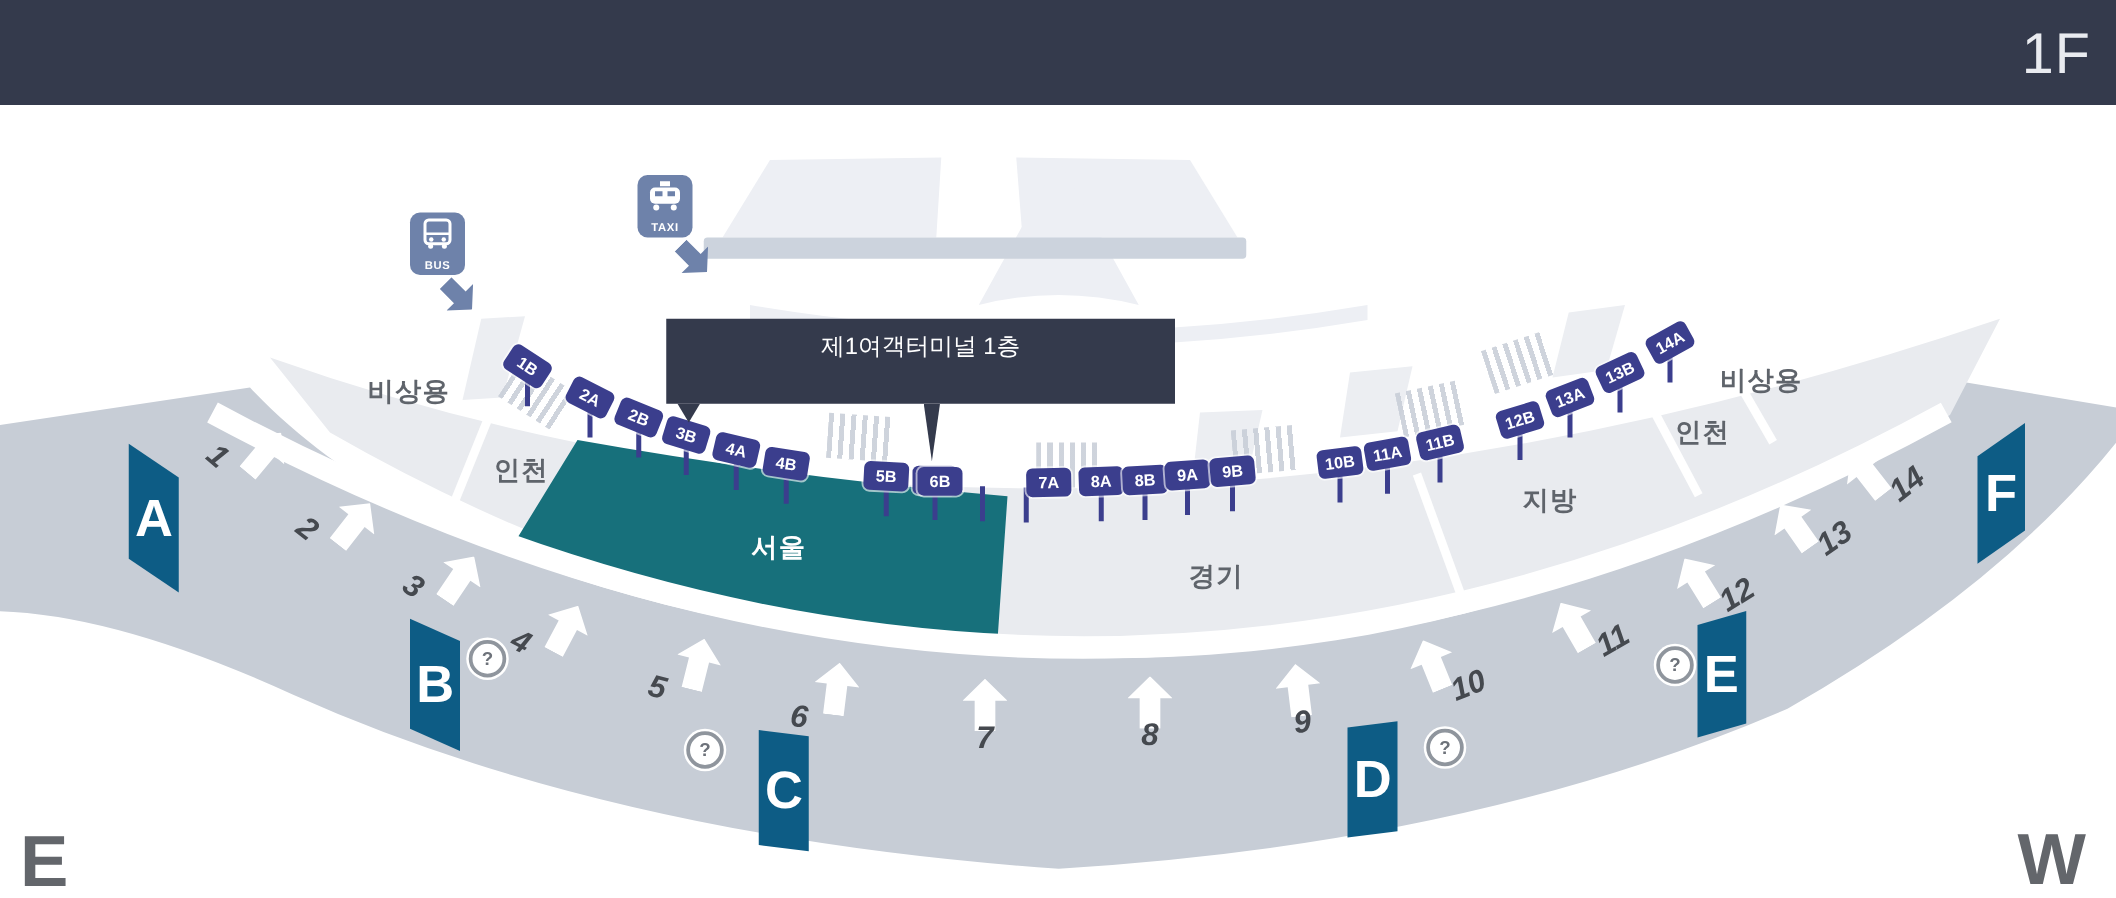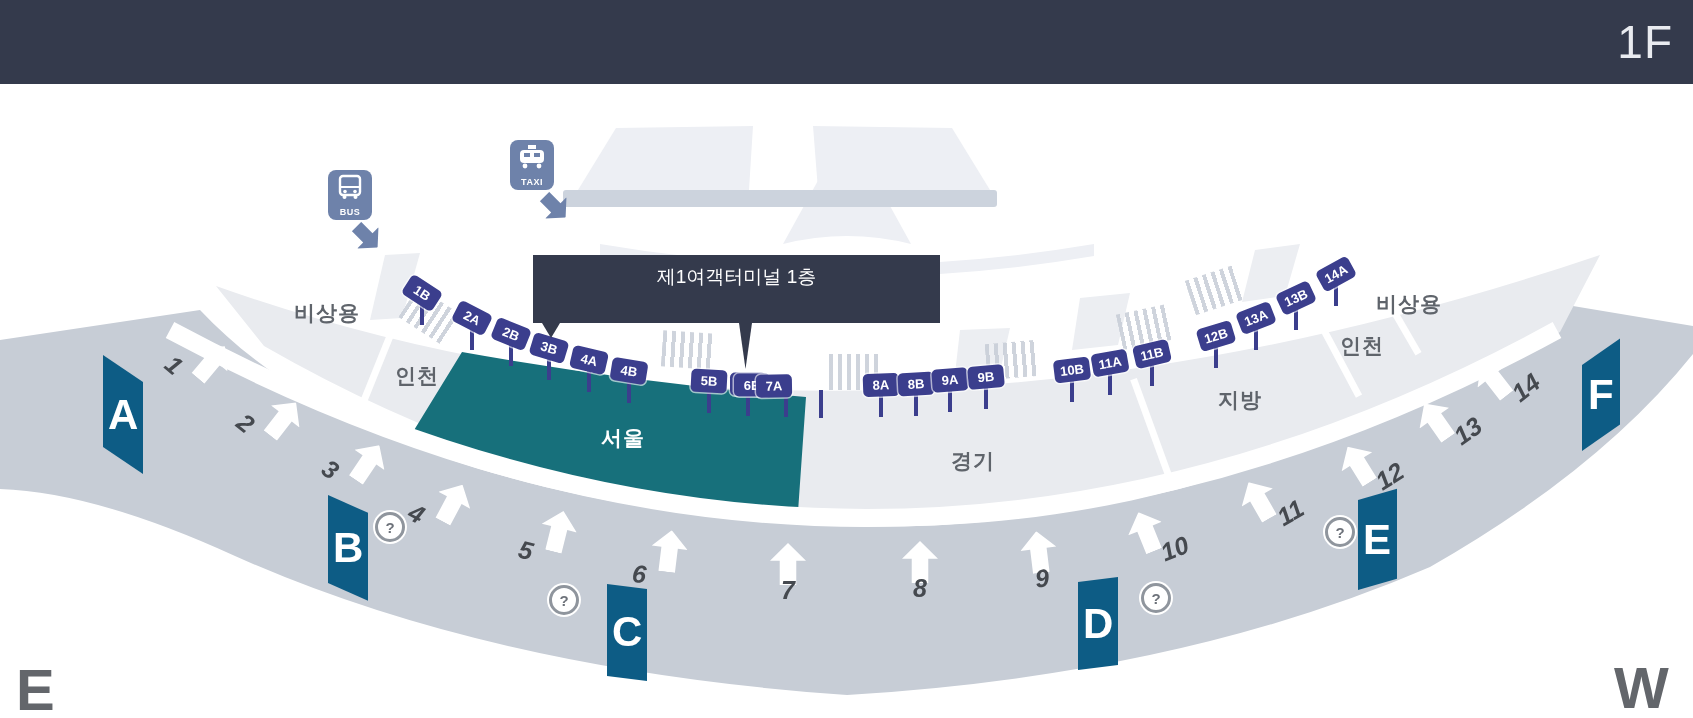--- a/index.html
+++ b/index.html
@@ -257,21 +257,21 @@
     <div class="gate" style="left: 589px; top: 360px; --r: 13deg;">4A</div>
     <div class="post" style="left: 627px; top: 375px;"></div>
     <div class="gate" style="left: 629px; top: 371px; --r: 9deg;">4B</div>
     <div class="post" style="left: 707px; top: 385px;"></div>
     <div class="gate" style="left: 709px; top: 381px; --r: 3deg;">5B</div>
     <div class="post" style="left: 746px; top: 388px;"></div>
     <div class="gate" style="left: 748px; top: 384px; --r: 0deg;">6A</div>
     <div class="post" style="left: 784px; top: 389px;"></div>
     <div class="gate" style="left: 752px; top: 385px; --r: 0deg;">6B</div>
     <div class="post" style="left: 819px; top: 390px;"></div>
-    <div class="gate" style="left: 774px; top: 386px; --r: -1deg;">7A</div>
+    <div class="gate" style="left: 839px; top: 386px; --r: -1deg;">7A</div>
     <div class="post" style="left: 879px; top: 389px;"></div>
     <div class="gate" style="left: 881px; top: 385px; --r: -2deg;">8A</div>
     <div class="post" style="left: 914px; top: 388px;"></div>
     <div class="gate" style="left: 916px; top: 384px; --r: -3deg;">8B</div>
     <div class="post" style="left: 948px; top: 384px;"></div>
     <div class="gate" style="left: 950px; top: 380px; --r: -4deg;">9A</div>
     <div class="post" style="left: 984px; top: 381px;"></div>
     <div class="gate" style="left: 986px; top: 377px; --r: -5deg;">9B</div>
     <div class="post" style="left: 1070px; top: 374px;"></div>
     <div class="gate" style="left: 1072px; top: 370px; --r: -7deg;">10B</div>

